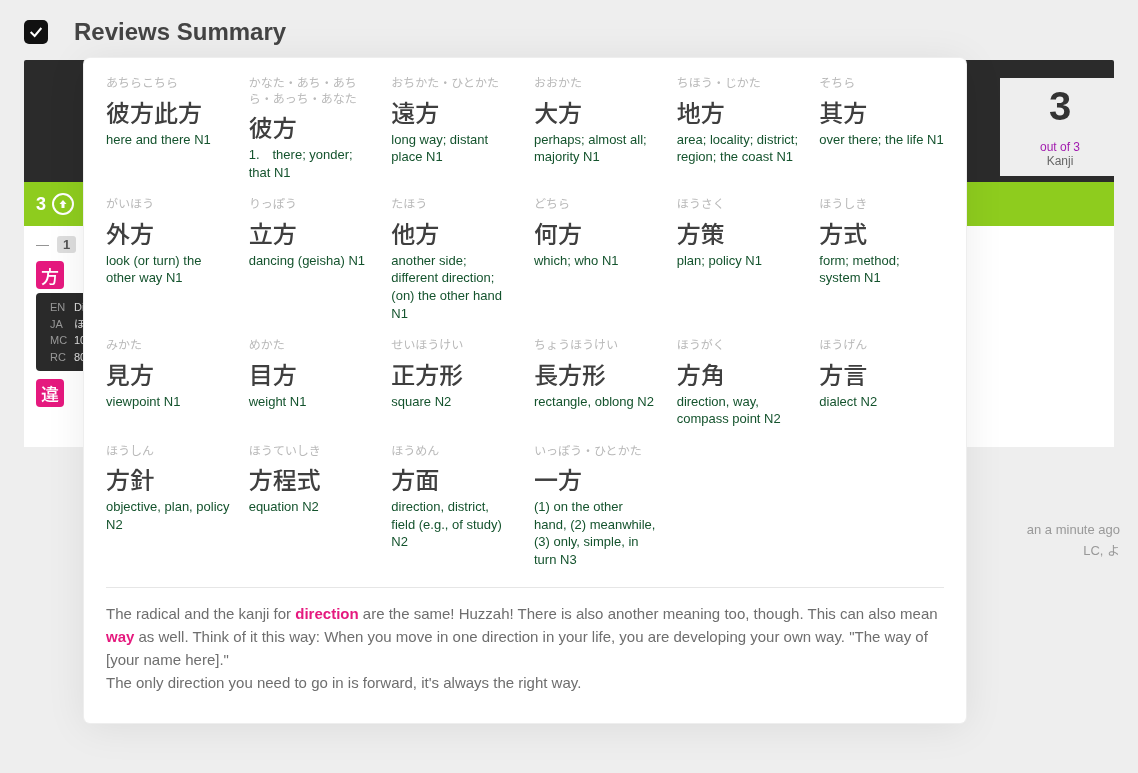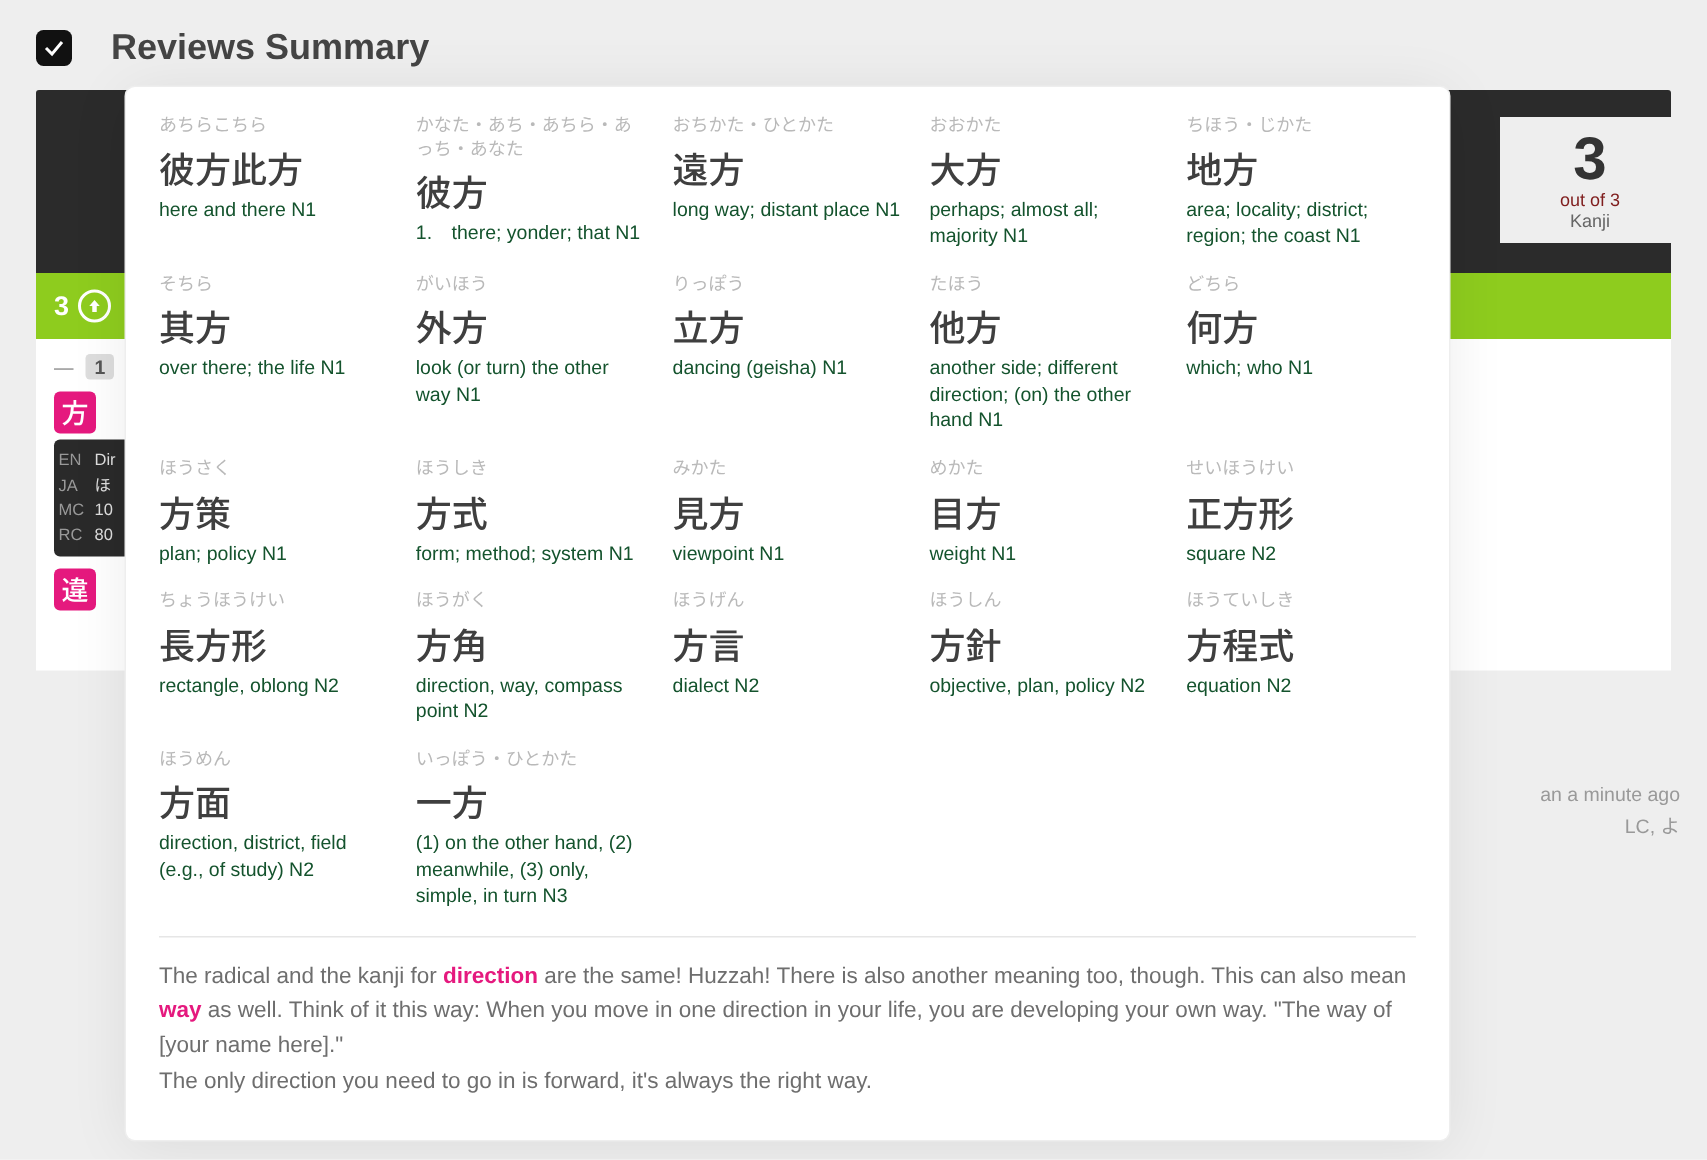--- a/index.html
+++ b/index.html
@@ -9,41 +9,41 @@
   .page { padding: 18px 24px 0 24px; }
 
   .title-row { display:flex; align-items:center; gap:26px; }
   .check { width:24px; height:24px; border-radius:5px; background:#111; display:flex; align-items:center; justify-content:center; }
   .check svg { width:16px; height:16px; stroke:#fff; stroke-width:3; fill:none; }
   .page-title { font-size:24px; font-weight:600; color:#444; }
 
   .dark-banner { margin-top:14px; background:#2b2b2b; height:122px; border-radius:2px 2px 0 0; position:relative; }
   .score-box { position:absolute; right:28px; top:12px; width:120px; text-align:center; color:#333; background:transparent; }
   .score-big { font-size:40px; font-weight:800; line-height:1; }
-  .score-sub { font-size:12px; color:#7f1d1d; margin-top:0; }
+  .score-sub { font-size:12px; color:#a21caf; margin-top:14px; }
   .score-kanji { font-size:12px; color:#666; }
 
   .green-bar { background:#8ECC1E; height:44px; display:flex; align-items:center; padding-left:12px; color:#fff; font-weight:700; font-size:18px; gap:6px; }
   .arrow-circle { width:22px; height:22px; border:2px solid #fff; border-radius:50%; display:flex; align-items:center; justify-content:center; }
   .arrow-circle svg { width:12px; height:12px; fill:#fff; }
 
   .below { background:#fff; padding:10px 12px 40px 12px; position:relative; }
   .level-row { display:flex; align-items:center; gap:8px; font-size:13px; color:#888; }
   .lvl-badge { background:#ddd; color:#555; border-radius:3px; padding:1px 6px; font-weight:600; }
 
   .pink-chip { display:inline-flex; align-items:center; justify-content:center; min-width:28px; height:28px; background:#E5197E; color:#fff; border-radius:4px; font-size:18px; font-weight:500; margin-top:8px; margin-right:6px; padding:0 4px;}
-  .mini-stats { background:#2a2a2a; color:#ddd; font-size:11px; border-radius:4px; padding:6px 3px; margin-top:4px; width:78px; line-height:1.5; }
+  .mini-stats { background:#2a2a2a; color:#ddd; font-size:11px; border-radius:4px; padding:6px 14px; margin-top:4px; width:78px; line-height:1.5; }
   .mini-row { display:flex; gap:4px; }
   .mini-lbl { width:20px; color:#999; }
 
   .foot-right { position:absolute; right:18px; top:520px; font-size:13px; color:#999; text-align:right; line-height:1.6; }
 
   
   .panel { position:absolute; left:84px; top:58px; width:882px; background:#fff; border-radius:6px; box-shadow:0 0 0 1px #eee, 0 4px 40px rgba(0,0,0,.08); padding:18px 22px 28px 22px; }
-  .grid { display:grid; grid-template-columns: repeat(5, 1fr); column-gap:18px; row-gap:16px; }
+  .grid { display:grid; grid-template-columns: repeat(6, 1fr); column-gap:18px; row-gap:16px; }
   .entry .reading { font-size:12px; color:#b9b9b9; line-height:1.3; }
   .entry .kanji { font-size:24px; color:#3f3f3f; font-weight:500; margin:2px 0 2px 0; }
   .entry .gloss { font-size:13px; color:#14532d; line-height:1.35; }
 
   .divider { border:none; border-top:1px solid #e6e6e6; margin:18px 0 14px 0; }
   .blurb { font-size:15px; color:#6e6e6e; line-height:1.55; }
   .blurb b.pink { color:#E5197E; font-weight:700; }
 
   
 </style>

